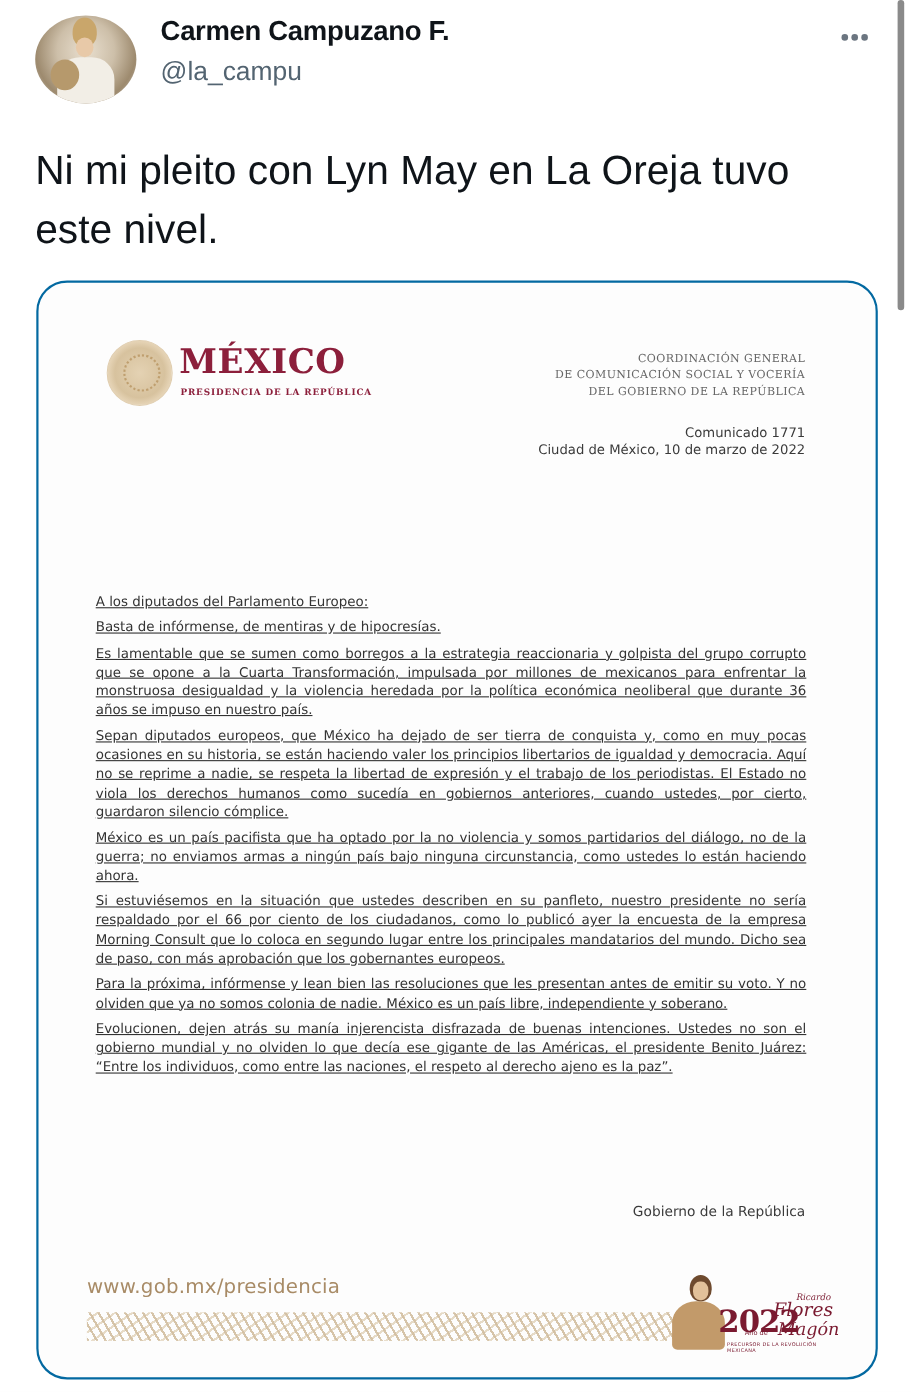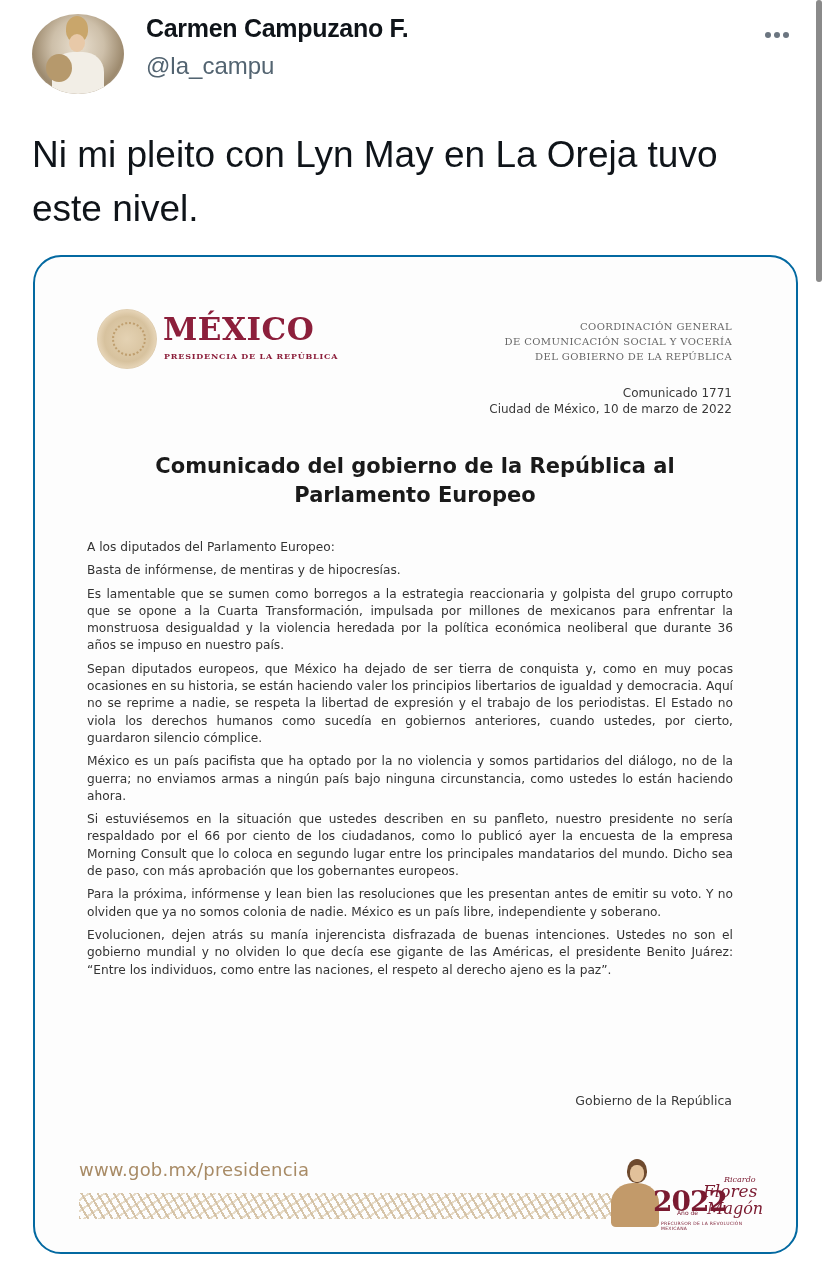--- a/index.html
+++ b/index.html
@@ -19,21 +19,21 @@
   .card { position:absolute; left:33px; top:255px; width:761px; height:995px; border:2px solid #0369a1; border-radius:28px; background:#fdfdfd; overflow:hidden; }
   .doc { position:absolute; left:0; top:0; width:761px; height:995px; font-family:"DejaVu Sans", sans-serif; color:#2a2a2a; }
   .seal { position:absolute; left:62px; top:52px; width:58px; height:58px; border-radius:50%; background:radial-gradient(circle, #e4d2b3 0%, #d7c29e 55%, #ead9bd 75%, #f6efe3 100%); border:1px solid #e0ceb0; }
   .seal-inner { position:absolute; left:14px; top:12px; width:30px; height:30px; border-radius:50%; border:2px dotted #bf9f6f; }
   .mx-title { position:absolute; left:128px; top:54px; font-family:"DejaVu Serif", serif; font-weight:bold; font-size:31px; color:#8c1f3b; letter-spacing:0.5px; }
   .mx-sub { position:absolute; left:129px; top:94px; font-family:"DejaVu Serif", serif; font-weight:bold; font-size:8px; color:#8c1f3b; letter-spacing:0.8px; }
   .coord { position:absolute; right:64px; top:62px; text-align:right; font-family:"DejaVu Serif", serif; font-size:10px; line-height:15px; color:#666; letter-spacing:0.4px; }
   .comunicado { position:absolute; right:64px; top:128px; text-align:right; font-size:12px; line-height:16px; color:#3a3a3a; }
   .doc-title { position:absolute; left:60px; top:195px; width:640px; text-align:center; font-size:21px; font-weight:bold; line-height:29px; color:#1a1a1a; }
   .body { position:absolute; left:52px; top:282px; width:646px; font-size:12.2px; line-height:17.3px; color:#333; text-align:justify; }
-  .body p { margin:0 0 6px 0; }
+  .body p { margin:0 0 6px 0;text-decoration:underline; }
   .sign { position:absolute; right:64px; top:836px; font-size:12.5px; color:#3a3a3a; }
   .url { position:absolute; left:44px; top:902px; font-size:18px; color:#a88b66; letter-spacing:0.2px; }
   .pattern { position:absolute; left:44px; top:936px; width:540px; height:26px;
     background:
       repeating-linear-gradient(60deg, rgba(196,170,130,0.9) 0 2px, transparent 2px 7px),
       repeating-linear-gradient(-35deg, rgba(210,188,150,0.7) 0 2px, transparent 2px 9px);
     opacity:0.75; }
   .emblem { position:absolute; left:568px; top:898px; width:150px; height:80px; }
   .emblem .person-head { position:absolute; left:24px; top:4px; width:20px; height:24px; border-radius:50% 50% 45% 45%; background:#6e4a2e; }
   .emblem .person-face { position:absolute; left:27px; top:10px; width:14px; height:17px; border-radius:45%; background:#e2c19a; }
@@ -75,21 +75,20 @@
     <div class="mx-sub">PRESIDENCIA DE LA REPÚBLICA</div>
     <div class="coord">
       <div>COORDINACIÓN GENERAL</div>
       <div>DE COMUNICACIÓN SOCIAL Y VOCERÍA</div>
       <div>DEL GOBIERNO DE LA REPÚBLICA</div>
     </div>
     <div class="comunicado">
       <div>Comunicado 1771</div>
       <div>Ciudad de México, 10 de marzo de 2022</div>
     </div>
-    <div class="doc-title">Comunicado del gobierno de la República al Parlamento Europeo</div>
     <div class="body">
       <p>A los diputados del Parlamento Europeo:</p>
       <p>Basta de infórmense, de mentiras y de hipocresías.</p>
       <p>Es lamentable que se sumen como borregos a la estrategia reaccionaria y golpista del grupo corrupto que se opone a la Cuarta Transformación, impulsada por millones de mexicanos para enfrentar la monstruosa desigualdad y la violencia heredada por la política económica neoliberal que durante 36 años se impuso en nuestro país.</p>
       <p>Sepan diputados europeos, que México ha dejado de ser tierra de conquista y, como en muy pocas ocasiones en su historia, se están haciendo valer los principios libertarios de igualdad y democracia. Aquí no se reprime a nadie, se respeta la libertad de expresión y el trabajo de los periodistas. El Estado no viola los derechos humanos como sucedía en gobiernos anteriores, cuando ustedes, por cierto, guardaron silencio cómplice.</p>
       <p>México es un país pacifista que ha optado por la no violencia y somos partidarios del diálogo, no de la guerra; no enviamos armas a ningún país bajo ninguna circunstancia, como ustedes lo están haciendo ahora.</p>
       <p>Si estuviésemos en la situación que ustedes describen en su panfleto, nuestro presidente no sería respaldado por el 66 por ciento de los ciudadanos, como lo publicó ayer la encuesta de la empresa Morning Consult que lo coloca en segundo lugar entre los principales mandatarios del mundo. Dicho sea de paso, con más aprobación que los gobernantes europeos.</p>
       <p>Para la próxima, infórmense y lean bien las resoluciones que les presentan antes de emitir su voto. Y no olviden que ya no somos colonia de nadie. México es un país libre, independiente y soberano.</p>
       <p>Evolucionen, dejen atrás su manía injerencista disfrazada de buenas intenciones. Ustedes no son el gobierno mundial y no olviden lo que decía ese gigante de las Américas, el presidente Benito Juárez: “Entre los individuos, como entre las naciones, el respeto al derecho ajeno es la paz”.</p>
     </div>

